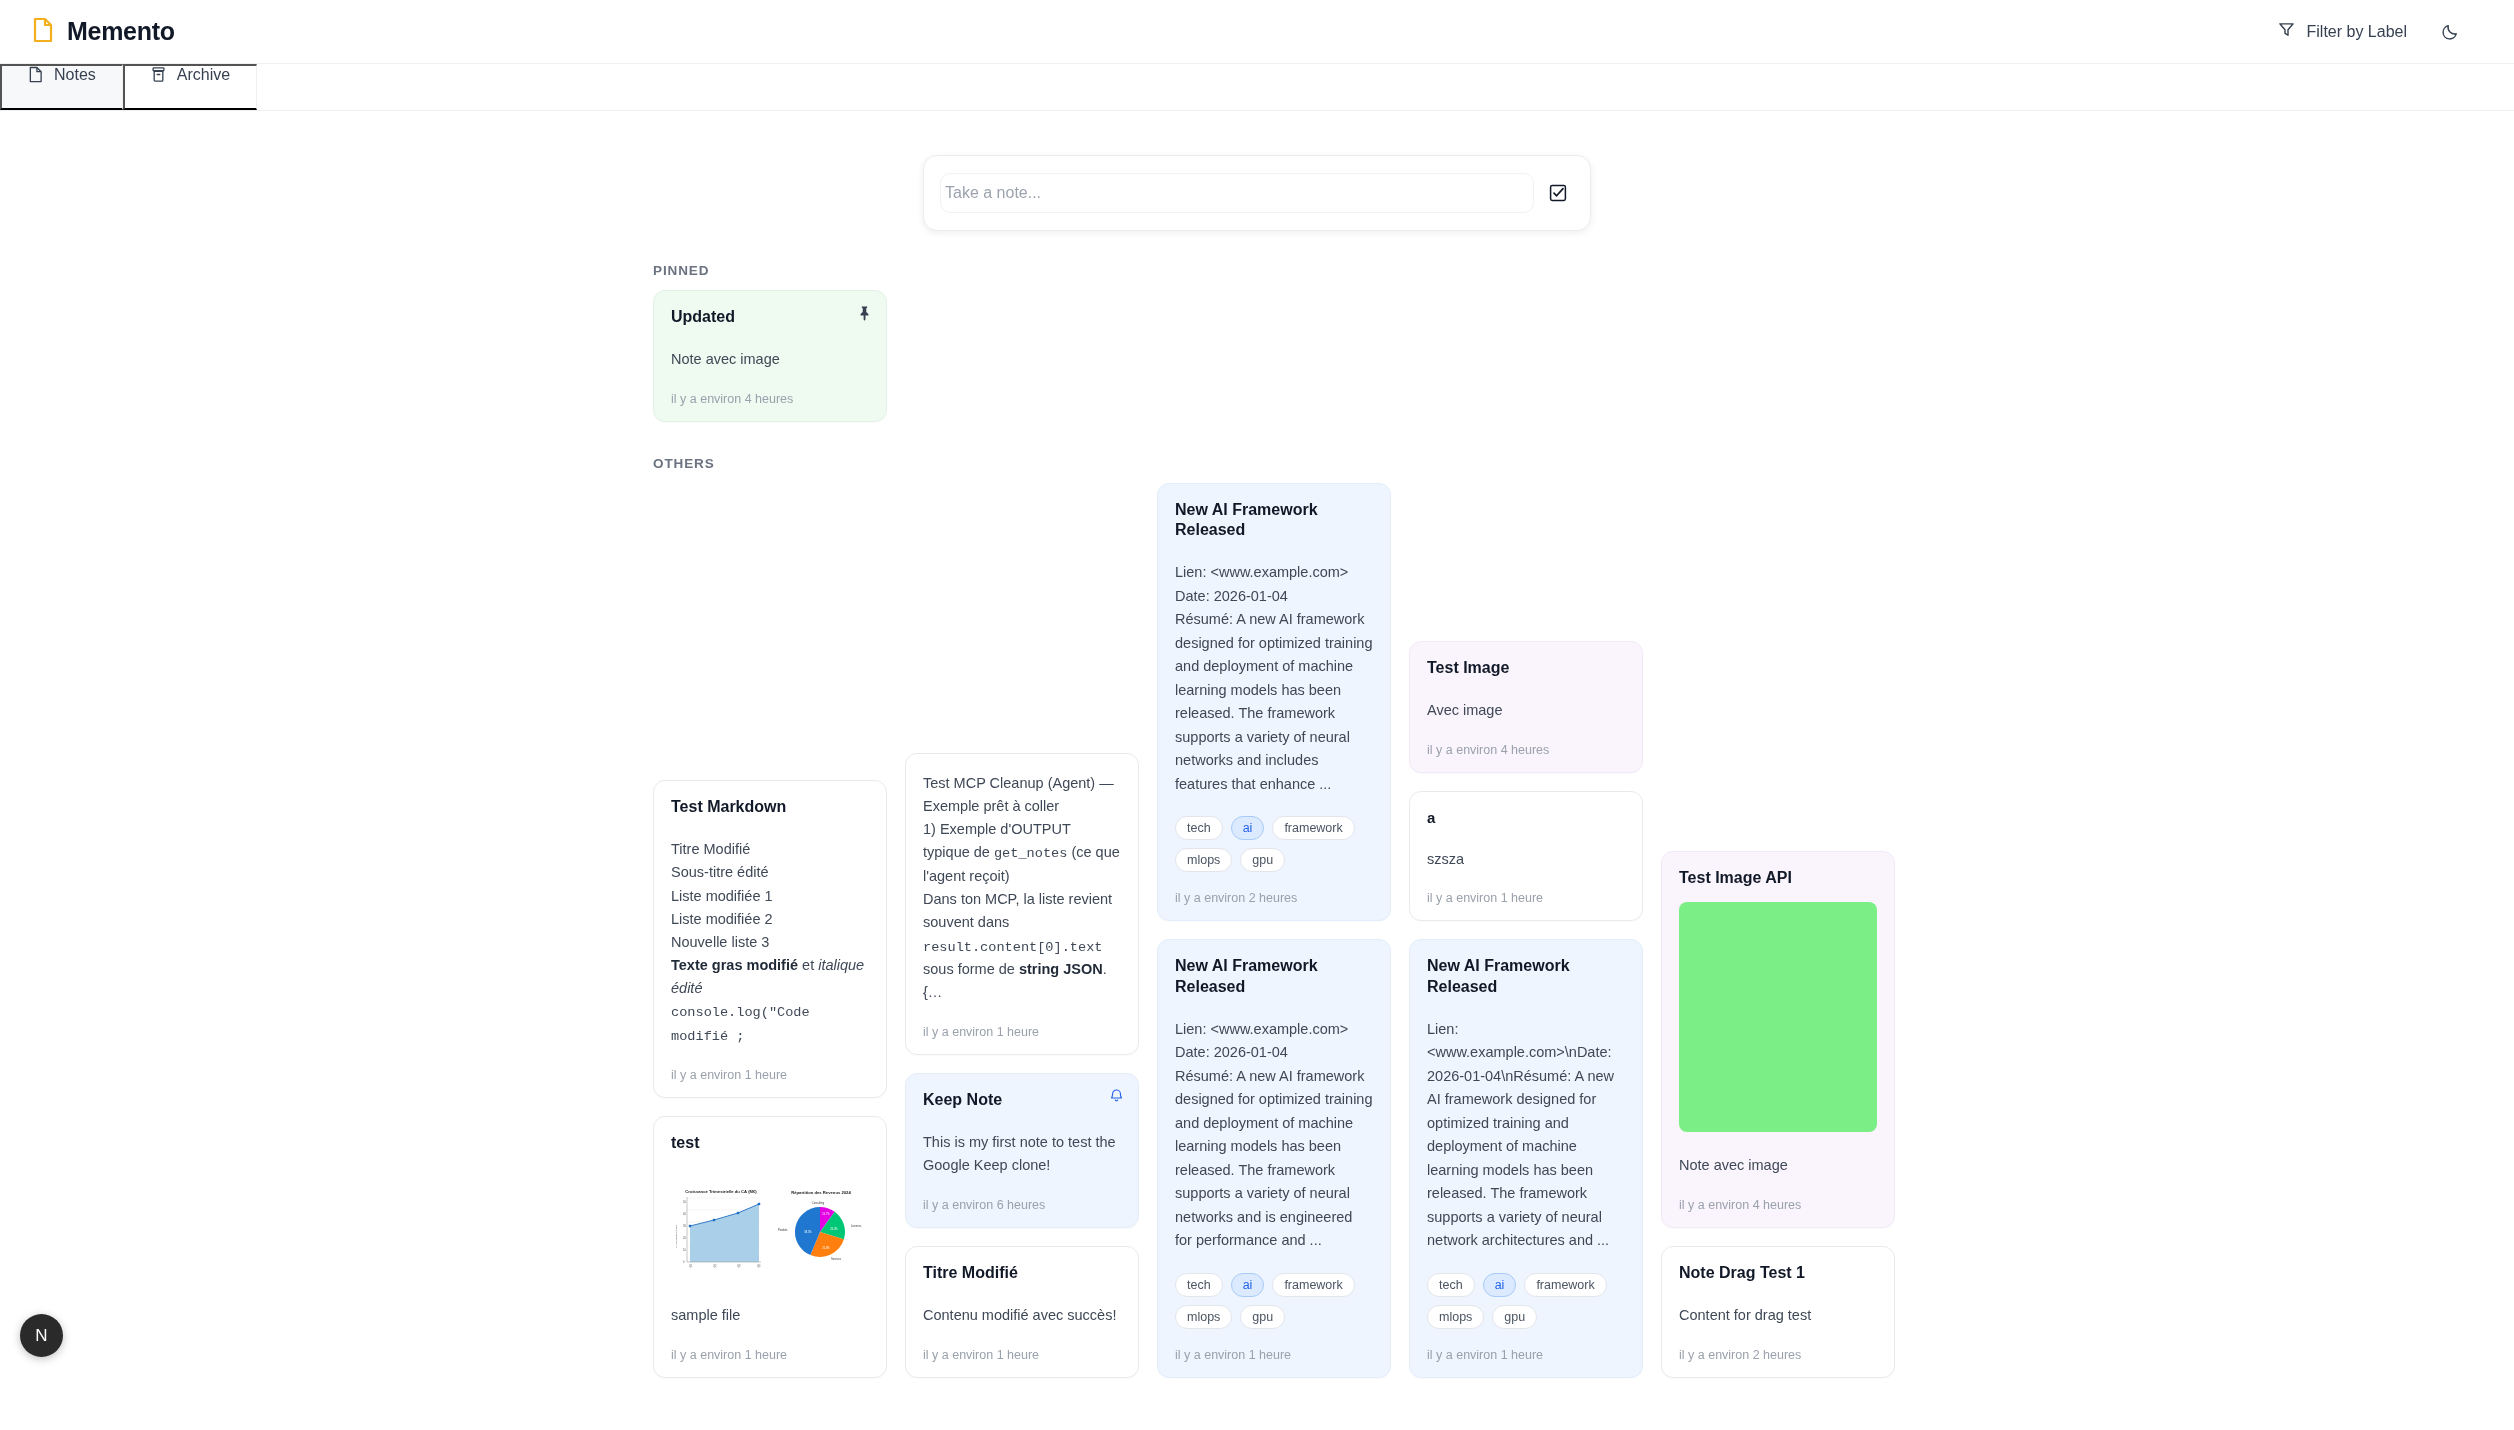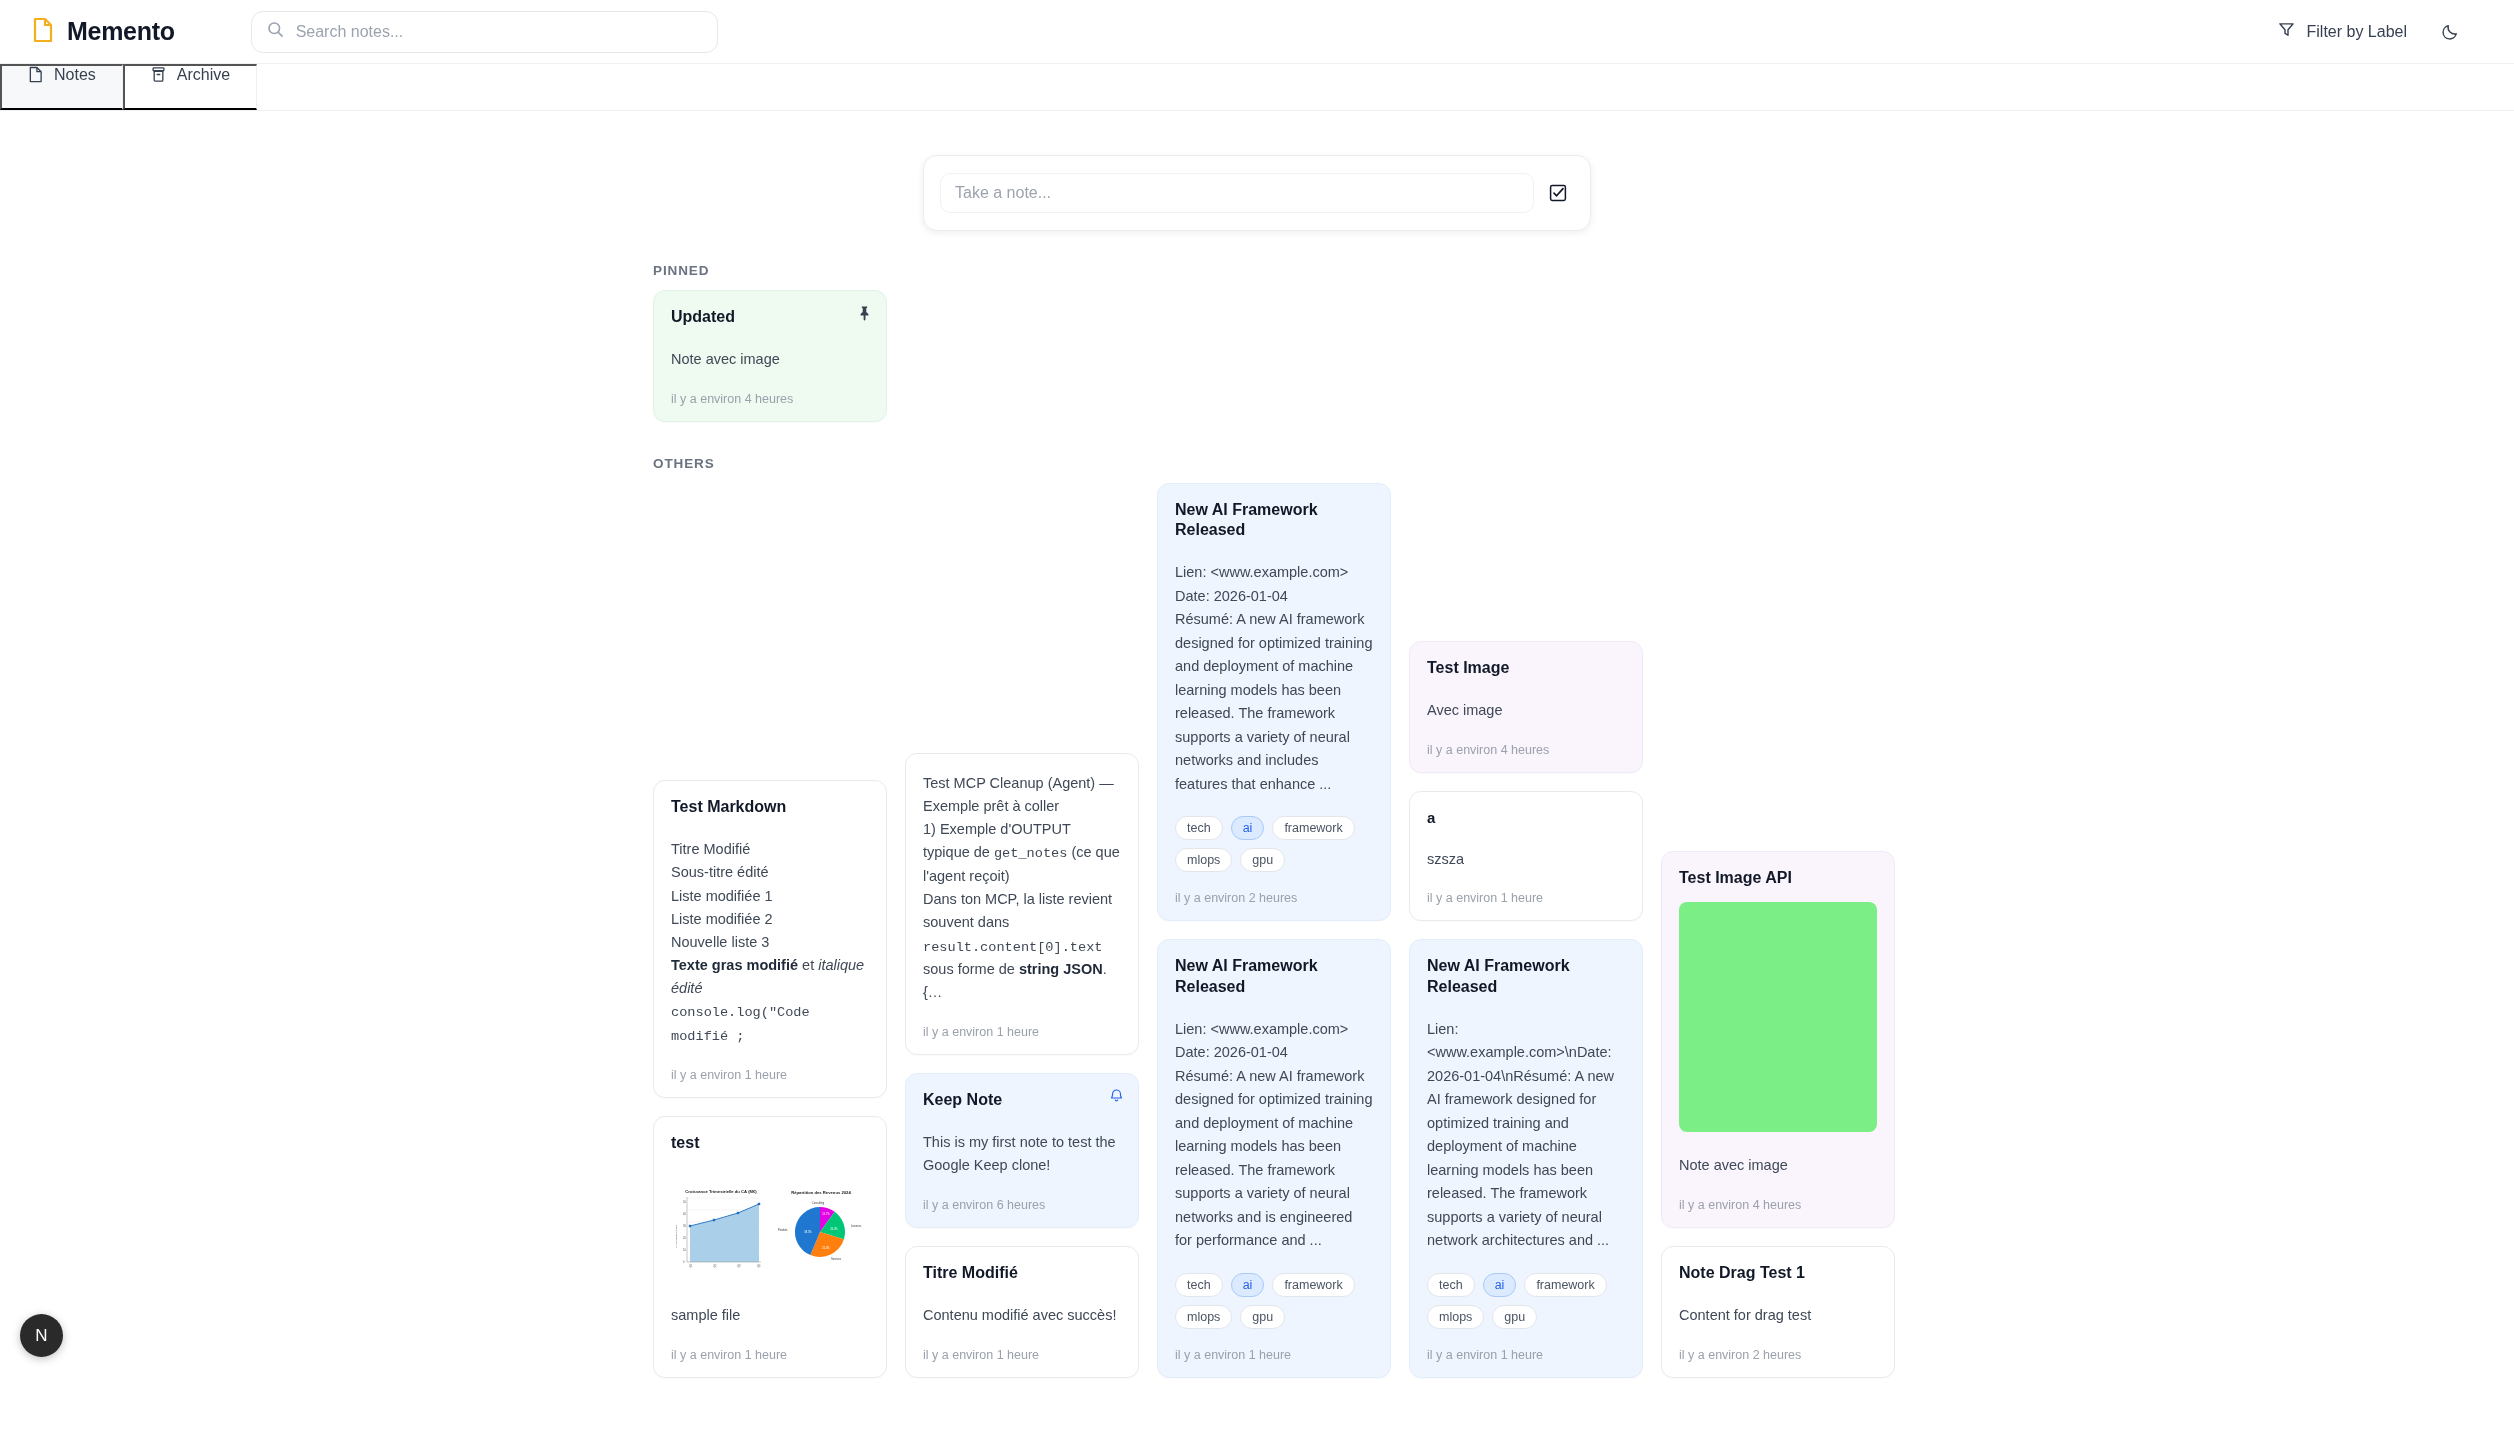--- a/index.html
+++ b/index.html
@@ -89,21 +89,21 @@
     border-radius: 14px;
     box-shadow: 0 2px 7px rgba(15,23,42,0.07);
     padding: 17px 16px;
     display: flex; align-items: center; gap: 14px;
   }
   .composer-input {
     flex: 1;
     height: 40px;
     border: 1px solid #f1f2f4;
     border-radius: 10px;
-    padding: 0 14px;
+    padding: 0 4px;
     font-size: 16px;
     font-family: inherit;
     color: #737373;
     outline: none;
   }
   .composer-input::placeholder { color: #9ca3af; }
   .composer-action { cursor: pointer; display:flex; align-items:center; padding-right:6px; }
 
   
   .board { padding: 0 0 0 13px; }
@@ -226,29 +226,20 @@
   <div class="brand">
     <span class="file-icon">
       <svg width="22" height="26" viewBox="0 0 22 26" fill="none">
         <path d="M3 2h10l6 6v16H3z" stroke="#f2b01e" stroke-width="2.2" stroke-linejoin="round" fill="none"></path>
         <path d="M13 2v6h6" stroke="#f2b01e" stroke-width="2.2" stroke-linejoin="round" fill="none"></path>
       </svg>
     </span>
     <span class="brand-title">Memento</span>
   </div>
 
-  <div class="search-wrap">
-    <span>
-      <svg width="17" height="17" viewBox="0 0 18 18" fill="none">
-        <circle cx="7.7" cy="7.7" r="5.6" stroke="#9ca3af" stroke-width="1.7"></circle>
-        <path d="M12 12l4 4" stroke="#9ca3af" stroke-width="1.7" stroke-linecap="round"></path>
-      </svg>
-    </span>
-    <input class="search-input" value="" placeholder="Search notes..." style="">
-  </div>
 
   <div class="topbar-right">
     <button class="filter-btn">
       <span>
         <svg width="17" height="17" viewBox="0 0 18 18" fill="none">
           <path d="M2 3h14l-5.4 6.3V15l-3.2-1.8V9.3z" stroke="#374151" stroke-width="1.5" stroke-linejoin="round" fill="none"></path>
         </svg>
       </span>
       <span>Filter by Label</span>
     </button>

